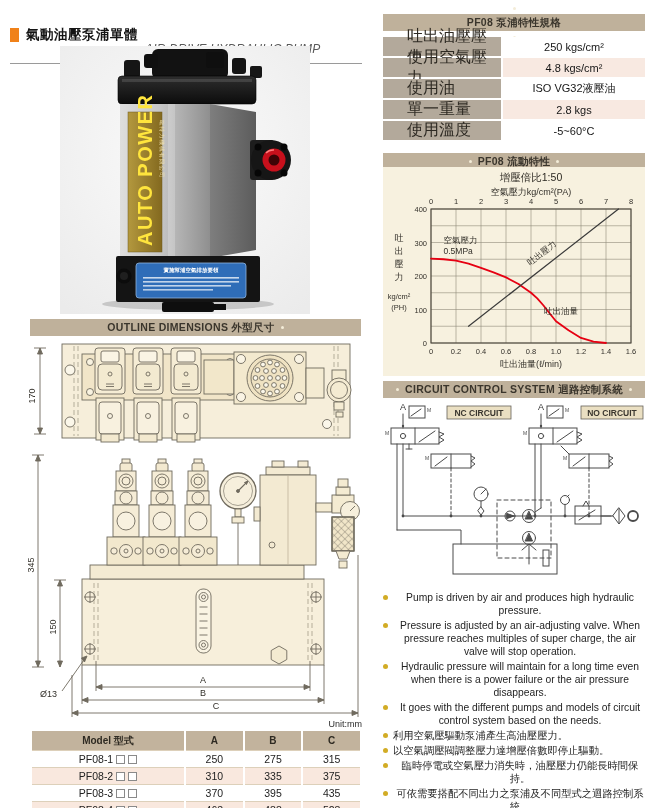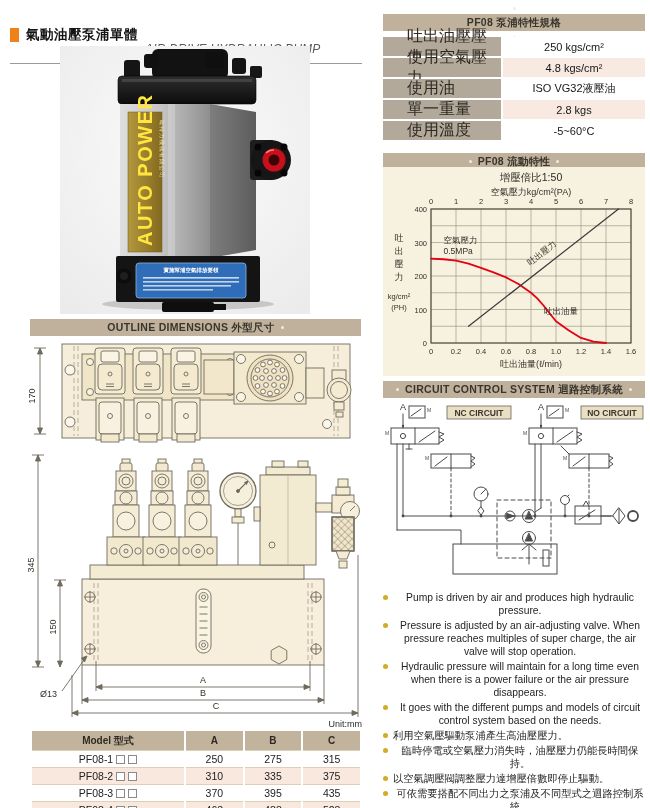--- a/index.html
+++ b/index.html
@@ -361,25 +361,25 @@
     <li>
         <span class="bdot"></span>
         <span>It goes with the different pumps and models of circuit control system based on the needs.</span>
       </li>
     <li>
         <span class="bdot"></span>
         <span>利用空氣壓驅動泵浦產生高油壓壓力。</span>
       </li>
     <li>
         <span class="bdot"></span>
-        <span>臨時停電或空氣壓力消失時，油壓壓力仍能長時間保持。</span>
+        <span>以空氣調壓閥調整壓力達增壓倍數即停止驅動。</span>
       </li>
     <li>
         <span class="bdot"></span>
-        <span>以空氣調壓閥調整壓力達增壓倍數即停止驅動。</span>
+        <span>臨時停電或空氣壓力消失時，油壓壓力仍能長時間保持。</span>
       </li>
     <li>
         <span class="bdot"></span>
         <span>可依需要搭配不同出力之泵浦及不同型式之迴路控制系統。</span>
       </li>
   </ul>
 
   <div class="secbar" style="left:30px;top:319px;width:331px;">
     <span>OUTLINE DIMENSIONS 外型尺寸</span>
     <span class="hdot"></span>

